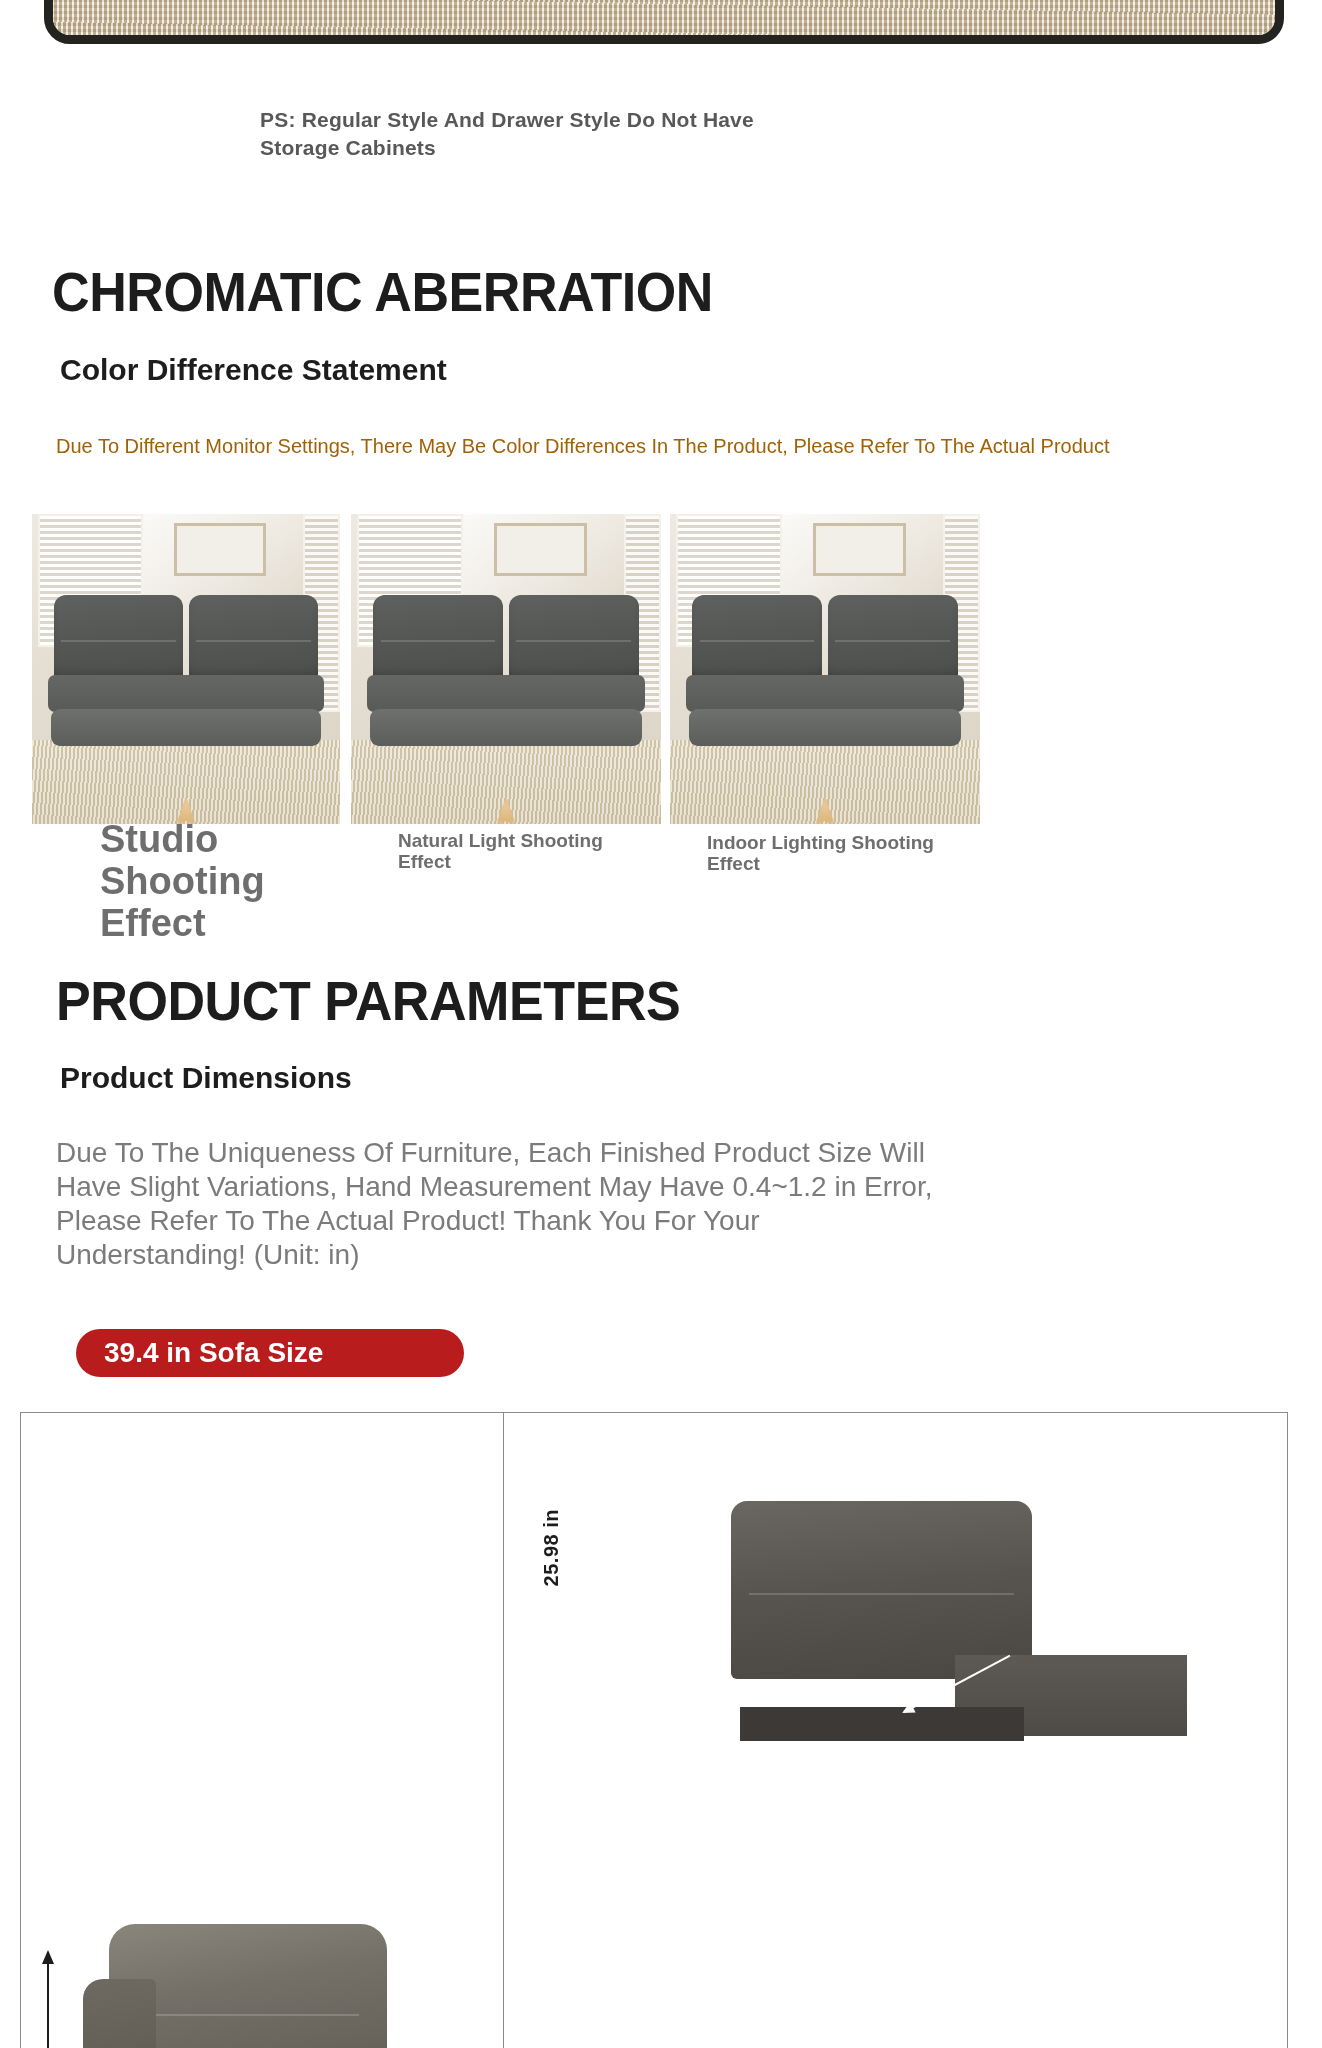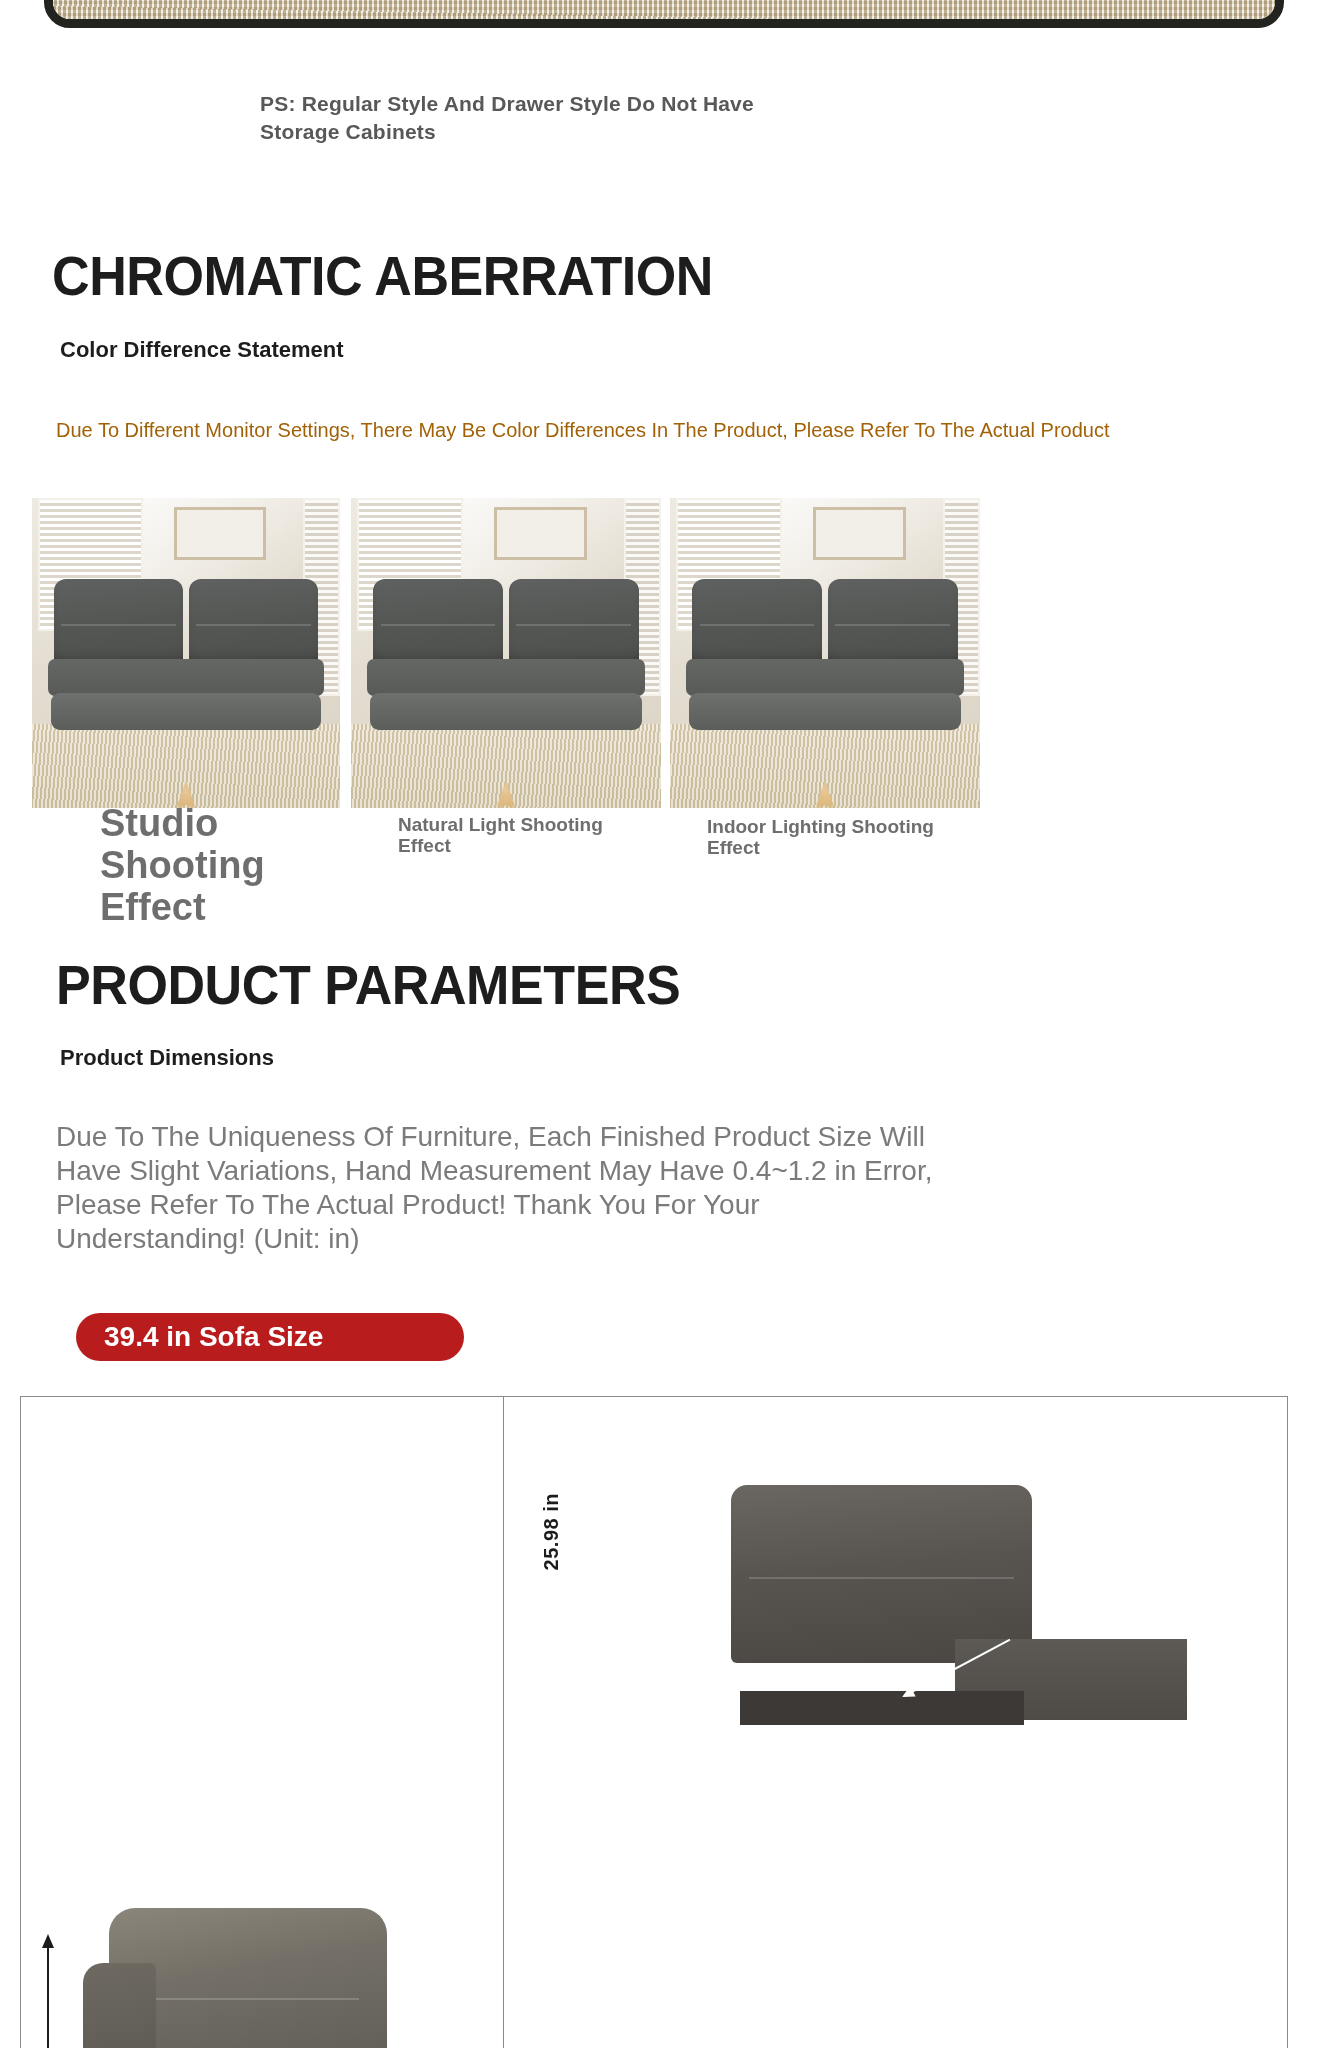--- a/index.html
+++ b/index.html
@@ -3,21 +3,21 @@
 <meta charset="utf-8">
 <style>
   * { box-sizing: border-box; margin: 0; padding: 0; }
   html, body {
     width: 1322px;
     height: 2048px;
     background: #ffffff;
     font-family: "Liberation Sans", sans-serif;
     overflow: hidden;
   }
-  .page { position: relative; width: 1322px; height: 1495px; background:#fff; }
+  .page { position: relative; width: 1322px; height: 1495px; background:#fff;margin-top:16px; }
 
   
   .hero-crop {
     position: absolute;
     left: 44px; top: -46px;
     width: 1240px; height: 74px;
     border-radius: 26px;
     border: 9px solid #23231f;
     overflow: hidden;
     background: #d8cdb4;
@@ -48,21 +48,21 @@
     letter-spacing: -0.5px;
     transform: scaleX(.93);
     transform-origin: left center;
     white-space: nowrap;
   }
   #chromatic-title { left: 52px; top: 243px; font-size: 56px; }
   #parameters-title { left: 56px; top: 952px; font-size: 56px; }
 
   .sub-title {
     position: absolute;
-    font-size: 22px; font-weight: bold; color: #1d1d1d;
+    font-size: 30px; font-weight: bold; color: #1d1d1d;
     white-space: nowrap;
   }
   #color-sub { left: 60px; top: 337px; }
   #dimension-sub { left: 60px; top: 1045px; }
 
   .body-note {
     position: absolute;
     font-size: 20px; color: #a16207; line-height: 1.0;
   }
   #monitor-note { left: 56px; top: 420px; width: 1240px; white-space: nowrap; }

